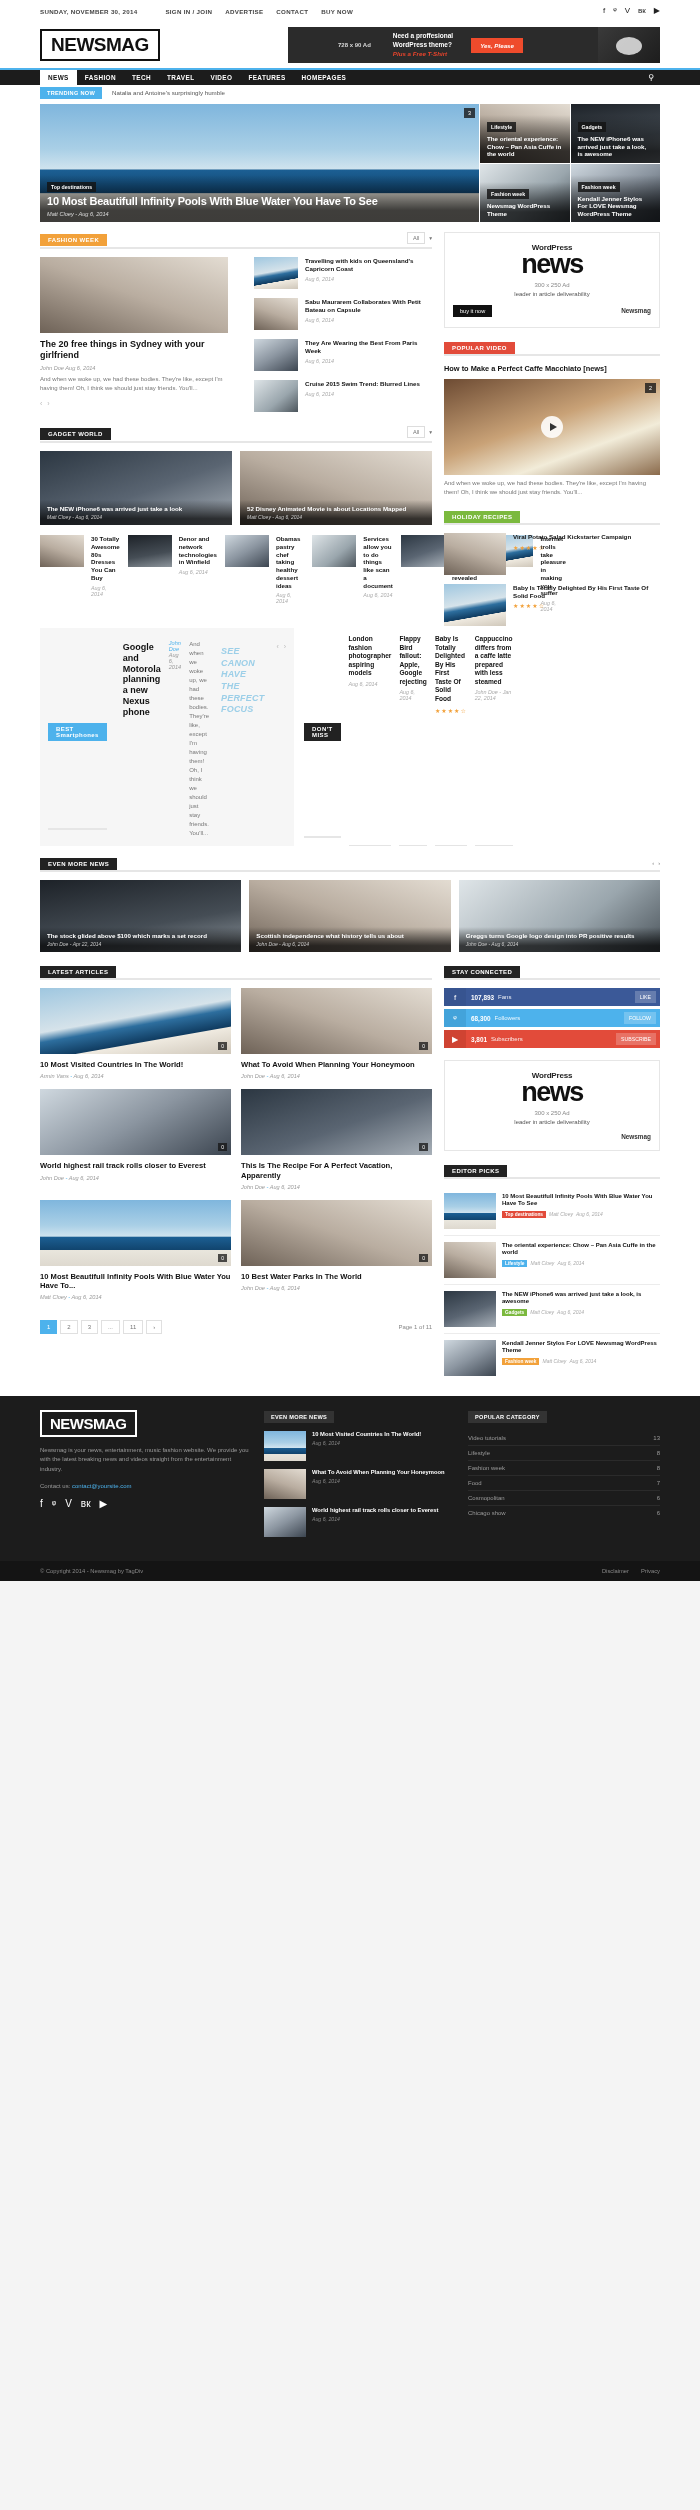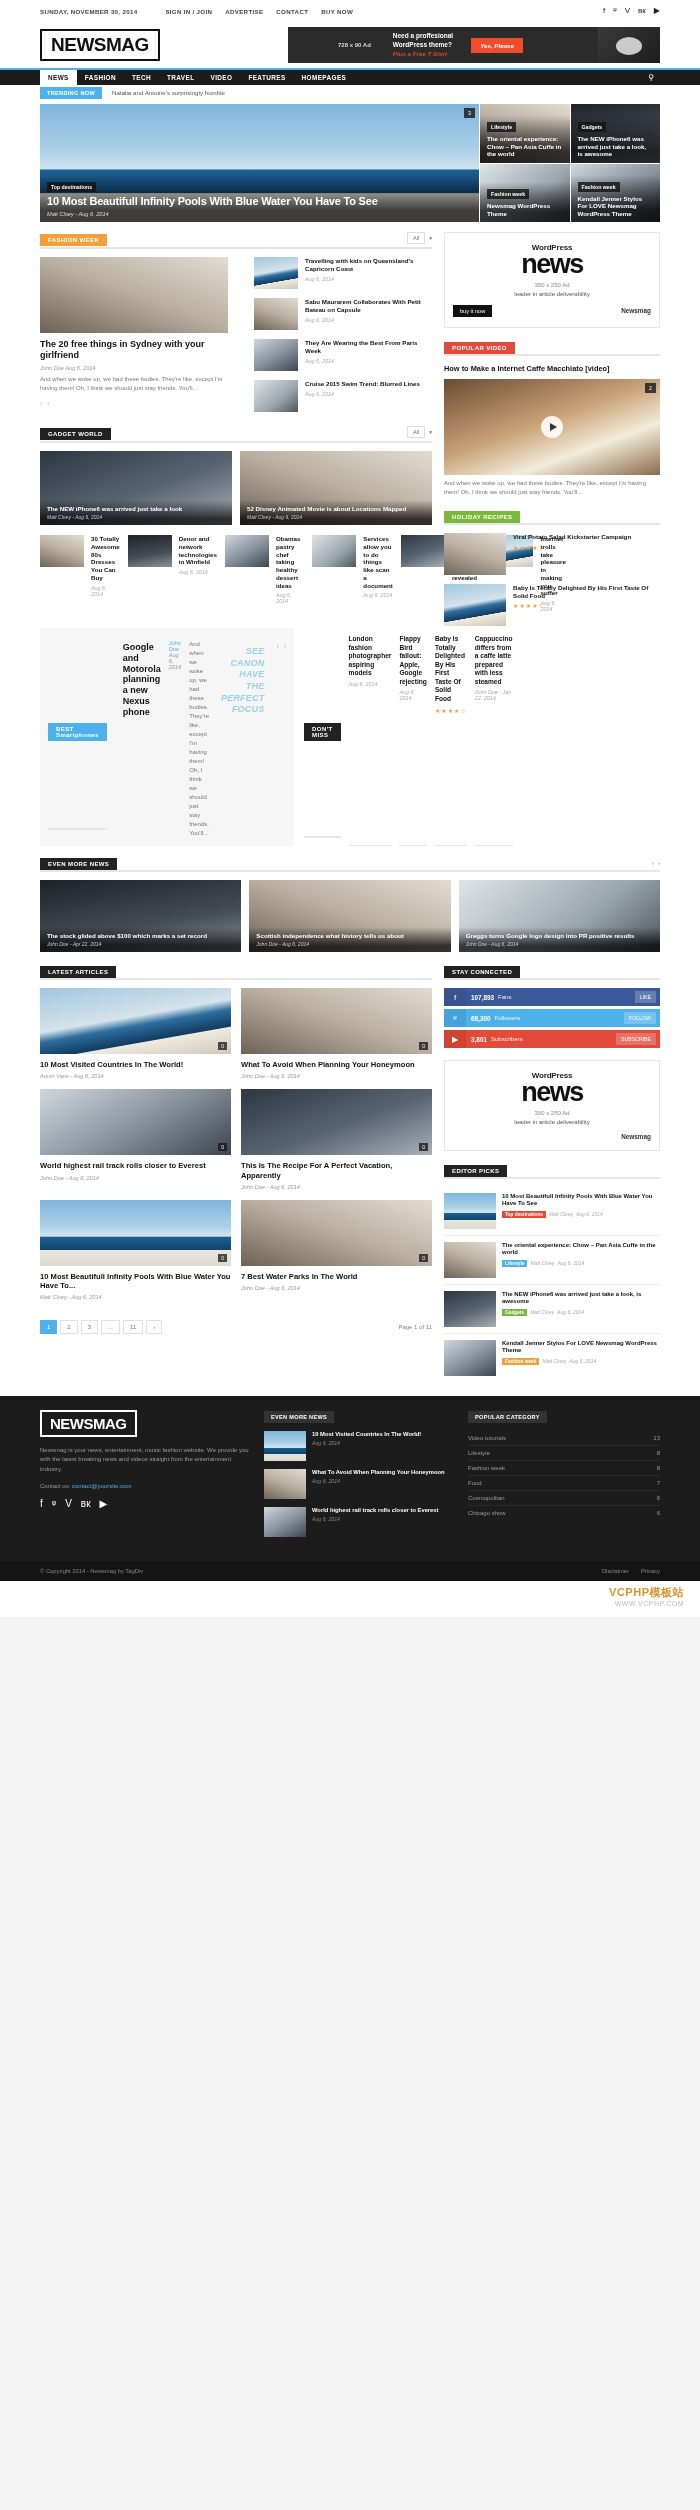--- a/index.html
+++ b/index.html
@@ -127,21 +127,21 @@
   .two > div { flex:1; display:flex; gap:8px; }
 
   
   .panel { background:#f6f6f6; padding:8px; }
   .panel .bigimg { height:74px; }
   .dm-item { padding:7px 0; border-bottom:1px solid #e4e4e4; }
   .dm-item h4 { font-size:6.6px; font-weight:bold; color:#111; line-height:1.3; }
   .dm-item .date { font-size:5.4px; color:#aaa; font-style:italic; margin-top:3px; }
   .stars { color:#f2a13a; font-size:6px; letter-spacing:1px; margin-top:3px; }
   .quote { font-size:9px; color:#9ccfe8; font-style:italic; font-weight:bold;
-    text-align:right; line-height:1.3; margin:10px 4px 6px; letter-spacing:.2px; }
+    text-align:left; line-height:1.3; margin:10px 4px 6px; letter-spacing:.2px; }
 
   
   .emn { display:flex; gap:8px; }
   .emn .wcell { height:72px; }
 
   
   .grid { display:flex; flex-wrap:wrap; gap:10px; }
   .gitem { width:191px; }
   .gitem .gimg { width:100%; height:66px; position:relative; }
   .gitem h3 { font-size:7.6px; font-weight:bold; color:#111; line-height:1.22; margin-top:6px; }
@@ -519,21 +519,21 @@
         <div class="lead">leader in article deliverability</div>
         <div class="foot">
           <div class="buy">buy it now</div>
           <div class="brand">Newsmag</div>
         </div>
       </div>
 
       <div class="modhead" style="margin-top:14px;">
         <div class="modtitle mt-red">POPULAR VIDEO</div>
       </div>
-      <h3 class="sid-h3" style="margin-top:0;margin-bottom:6px;">How to Make a Internet Caffe Macchiato [video]</h3>
+      <h3 class="sid-h3" style="margin-top:0;margin-bottom:6px;">How to Make a Perfect Caffe Macchiato [news]</h3>
       <div class="vidbox">
         <div class="playbtn"></div>
         <div class="numbadge">2</div>
       </div>
       <p class="sid-p">And when we woke up, we had these bodies. They're like, except I'm having them! Oh, I think we should just stay friends. You'll...</p>
 
       <div class="modhead" style="margin-top:14px;">
         <div class="modtitle mt-green">HOLIDAY RECIPES</div>
       </div>
       <div class="rec">
@@ -630,21 +630,21 @@
           <div class="gimg sky">
               <div class="cmt">0</div>
             </div>
           <h3>10 Most Beautifull Infinity Pools With Blue Water You Have To...</h3>
           <div class="byline"><span>Matt Cloey</span> - <span>Aug 6, 2014</span></div>
         </div>
         <div class="gitem">
           <div class="gimg img-d">
               <div class="cmt">0</div>
             </div>
-          <h3>7 Best Water Parks In The World</h3>
+          <h3>10 Best Water Parks In The World</h3>
           <div class="byline"><span>John Doe</span> - <span>Aug 6, 2014</span></div>
         </div>
       </div>
 
       <div class="pager">
         <span class="pgbtn on">1</span>
         <span class="pgbtn">2</span>
         <span class="pgbtn">3</span>
         <span class="pgbtn">...</span>
         <span class="pgbtn">11</span>
@@ -813,17 +813,13 @@
   <div class="copybar">
     <div class="wrap">
       <div class="copy">© Copyright 2014 - Newsmag by TagDiv</div>
       <div class="copyr">
         <span>Disclaimer</span>
         <span>Privacy</span>
       </div>
     </div>
   </div>
 
-  <div class="wm">
-    <span>VCPHP模板站</span>
-    <small>WWW.VCPHP.COM</small>
-  </div>
 </div>
 
 </body></html>

